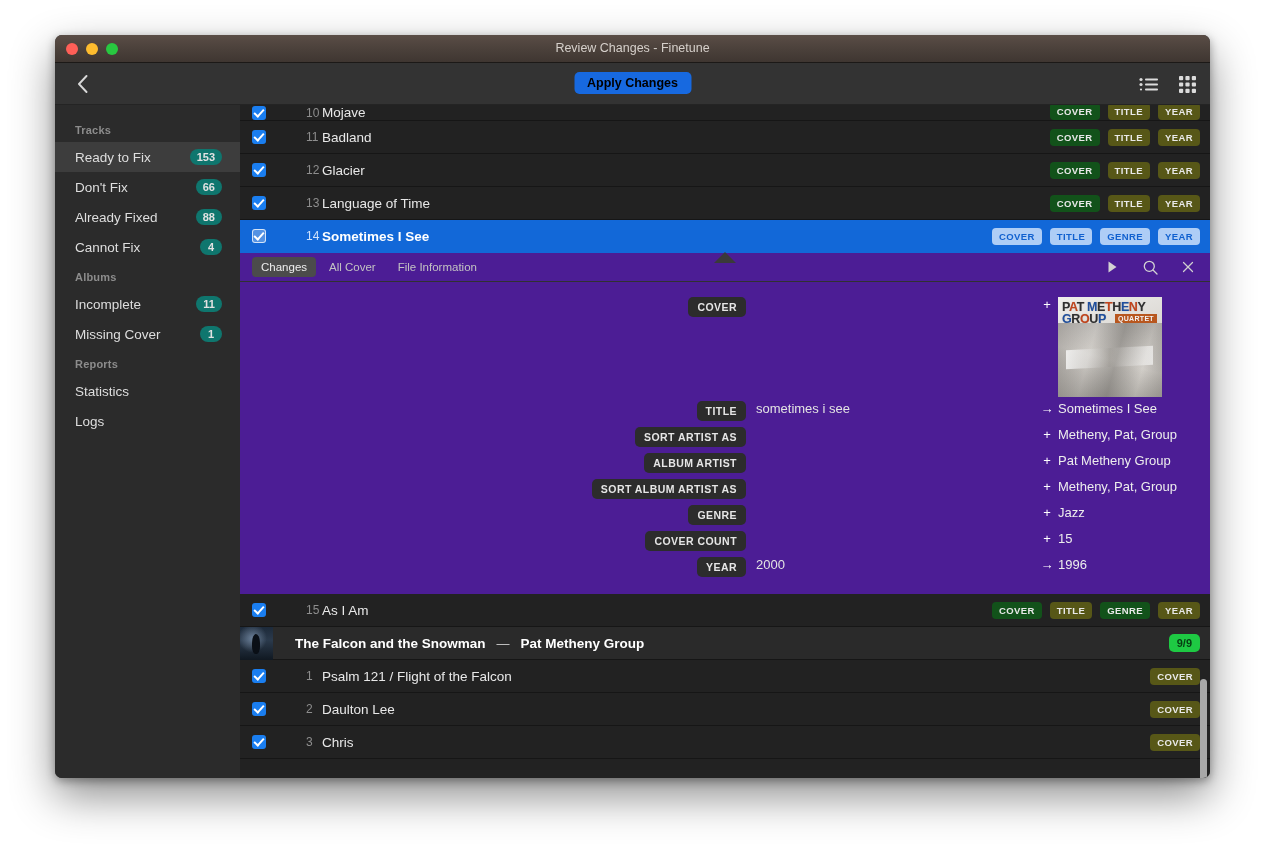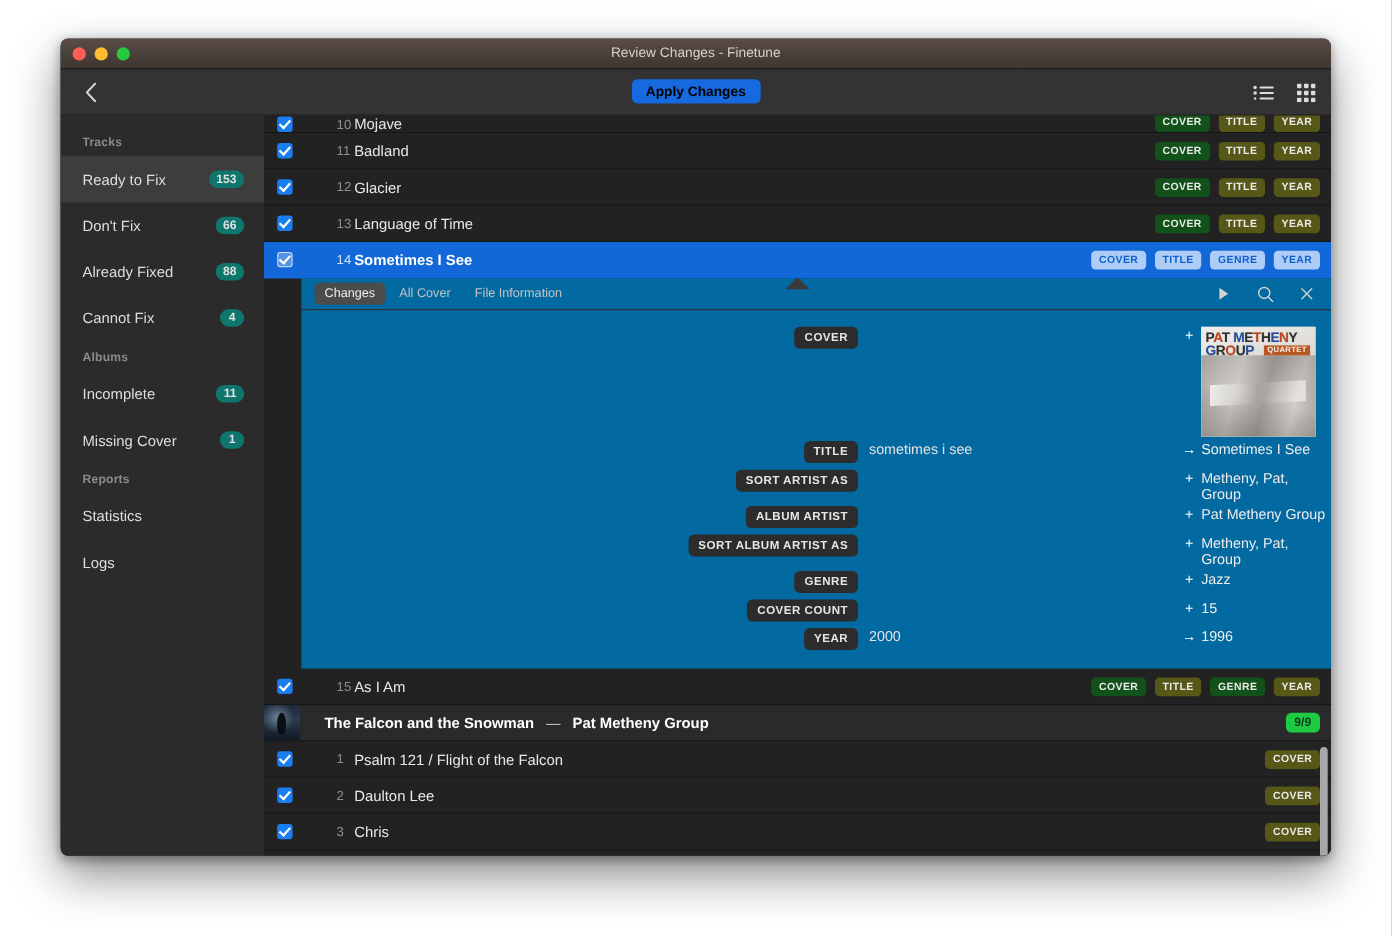--- a/index.html
+++ b/index.html
@@ -61,21 +61,21 @@
   
   .body-split { display: flex; height: calc(743px - 28px - 42px); }
 
   
   .sidebar { width: 185px; background: #2b2b2b; padding-top: 10px; flex: none; }
   .side-head {
     font-size: 11px; color: #8c8c8c; font-weight: bold;
     padding: 9px 0 6px 20px; letter-spacing: .2px;
   }
   .side-item {
-    height: 42px; display: flex; align-items: center;
+    height: 30px; display: flex; align-items: center;
     padding: 0 18px 0 20px; color: #dedede; font-size: 13.5px;
   }
   .side-item.active { background: #3d3d3d; }
   .side-item .lbl { flex: 1; }
   .badge-count {
     background: #0f766e; color: #e2e2e2;
     font-size: 11px; font-weight: bold;
     min-width: 22px; text-align: center;
     padding: 2px 7px; border-radius: 9px;
   }
@@ -123,21 +123,21 @@
   .row.selected .tag { background: #aecdf6; color: #1060cf; }
 
   .notch {
     position: absolute; left: 50%; bottom: -11px; transform: translateX(-50%);
     width: 0; height: 0;
     border-left: 11px solid transparent; border-right: 11px solid transparent;
     border-bottom: 11px solid #3a3a3a; z-index: 5;
   }
 
   
-  .detail { background: #0369a1; position: relative; margin-left: 34px; }
+  .detail { background: #4c1d95; position: relative; }
   .tabbar {
     height: 29px; display: flex; align-items: center;
     padding: 0 14px 0 12px; border-bottom: 1px solid #313131;
   }
   .tab {
     font-size: 11.5px; color: #c3c3c3;
     padding: 4px 9px; border-radius: 4px; margin-right: 4px;
   }
   .tab.active { background: #4b4b4b; color: #ededed; }
   .tab-actions { margin-left: auto; display: flex; align-items: center; gap: 22px; }

